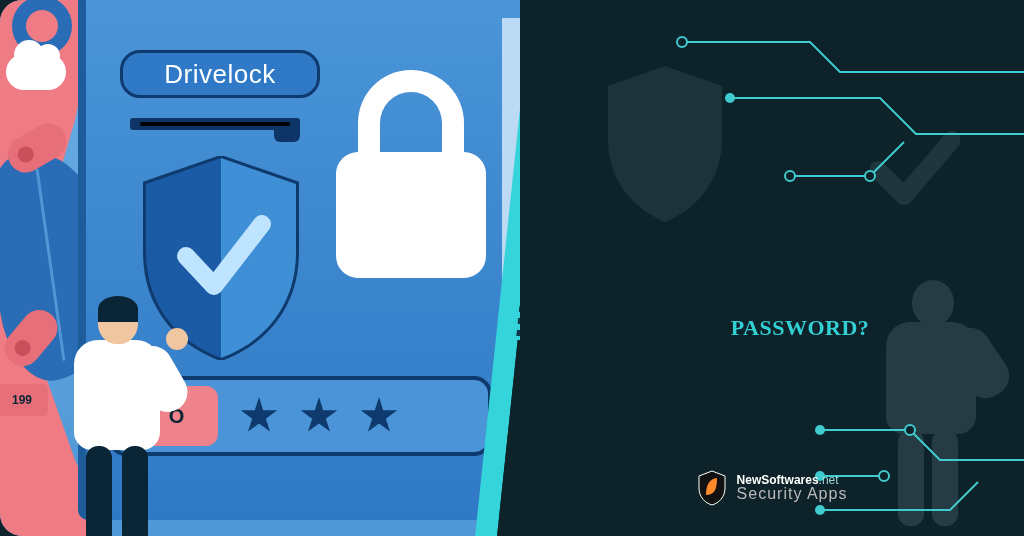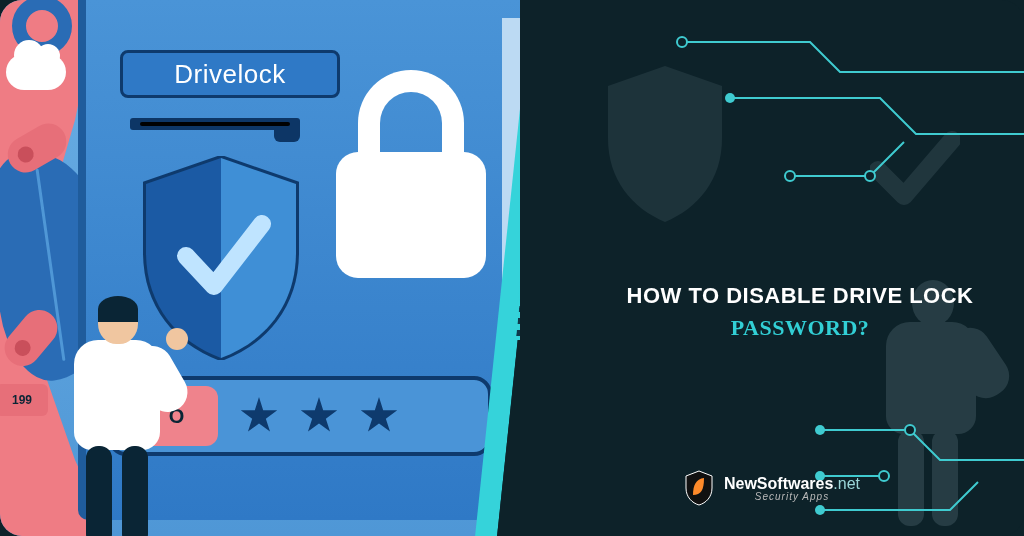--- a/index.html
+++ b/index.html
@@ -87,22 +87,22 @@
     border-radius:0 0 0 10px;
     box-shadow:-8px 0 0 #1f5c9c;
   }
   .page-lift{
     position:absolute;right:-4px;top:18px;width:28px;height:492px;
     background:#bcdaf3;border-radius:0 0 0 14px;
   }
 
   .title-box{
     position:absolute;left:120px;top:50px;
-    width:220px;height:48px;
-    background:#2f79c6;border:3px solid #0e3a6d;border-radius:8px;
+    width:200px;height:48px;
+    background:#2f79c6;border:3px solid #0e3a6d;border-radius:20px;
     color:#fff;font-size:26px;font-weight:400;letter-spacing:0.5px;
     display:flex;align-items:center;justify-content:center;
   }
 
   .slot{
     position:absolute;left:130px;top:118px;
     width:170px;height:12px;background:#0d3666;border-radius:3px;
   }
   .slot:before{content:"";position:absolute;left:10px;right:10px;top:4px;height:4px;background:#000;border-radius:2px;}
   .slot .flap{position:absolute;right:0;top:8px;width:26px;height:16px;background:#0d3666;border-radius:0 0 6px 6px;}
@@ -190,23 +190,23 @@
     text-align:center;font-weight:800;font-size:22px;letter-spacing:0.5px;
     line-height:1.45;color:#fff;
   }
   .headline .accent{color:#32cfd5;font-family:Liberation Serif, serif;}
 
   .brand{
     position:absolute;left:0;right:0;bottom:30px;
     display:flex;gap:10px;justify-content:center;align-items:center;
   }
   .brand-mark{width:30px;height:36px;position:relative;}
-  .brand-text .name{color:#fff;font-size:16px;font-weight:600;}
+  .brand-text .name{color:#fff;font-size:12px;font-weight:600;}
   .brand-text .dom{color:#9bd6d8;font-weight:400;}
-  .brand-text .tag{position:static;background:none;color:#b9b9b9;font-size:10px;font-weight:400;width:auto;height:auto;letter-spacing:1px;margin-top:-2px;font-style:italic;}
+  .brand-text .tag{position:static;background:none;color:#b9b9b9;font-size:16px;font-weight:400;width:auto;height:auto;letter-spacing:1px;margin-top:-2px;}
 </style>
 </head>
 <body>
 
 <div class="left-panel">
   <div class="left-pink"></div>
 
   <div class="gear">
     <div class="hub"></div>
 
@@ -313,21 +313,21 @@
     <circle class="solid" cx="10" cy="20" r="5"></circle>
     <circle cx="100" cy="20" r="5"></circle>
     <path d="M10 66 L74 66"></path>
     <circle class="solid" cx="10" cy="66" r="5"></circle>
     <circle cx="74" cy="66" r="5"></circle>
     <path d="M10 100 L140 100 L168 72"></path>
     <circle class="solid" cx="10" cy="100" r="5"></circle>
   </svg>
 
   <div class="headline">
-    <span>HOW TO DISABLE DRIVE LOCK</span><br>
+    <br>
     <span class="accent">PASSWORD?</span>
   </div>
 
   <div class="brand">
     <div class="brand-mark">
       <svg width="30" height="36" viewBox="0 0 30 36">
         <path d="M15 1 L28 6 V18 C28 27 22 33 15 35 C8 33 2 27 2 18 V6 Z" fill="#111" stroke="#fff" stroke-width="1"></path>
         <path d="M9 25 C9 15 12 9 20 8 C20 20 17 25 9 25 Z" fill="#ff8a2a"></path>
       </svg>
     </div>

